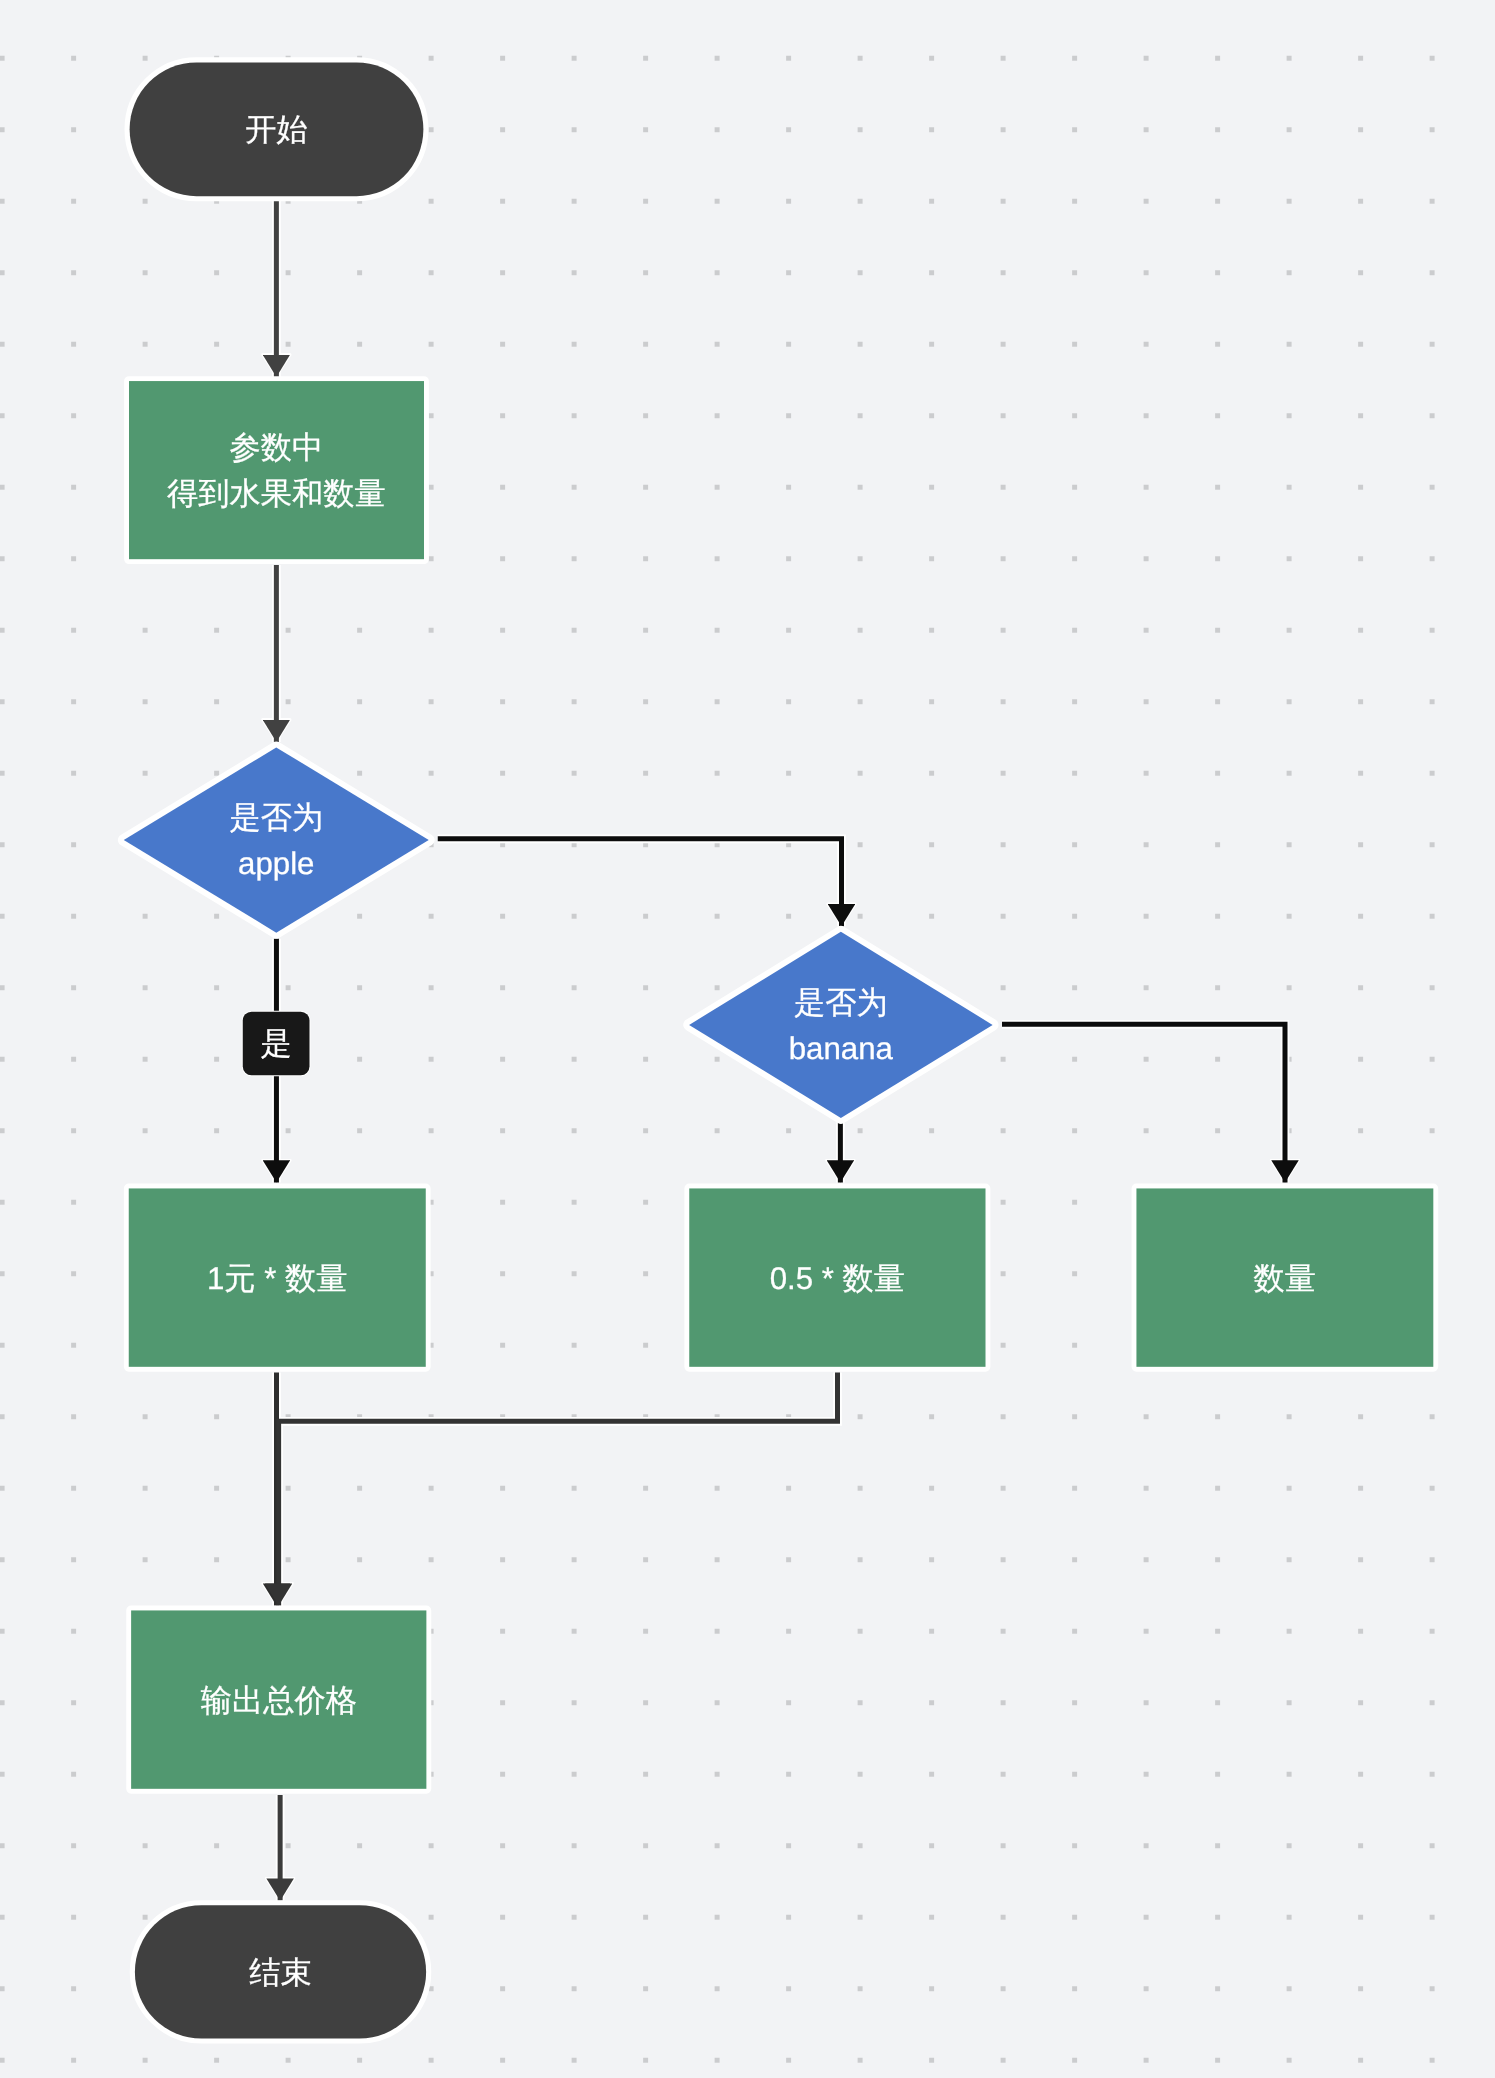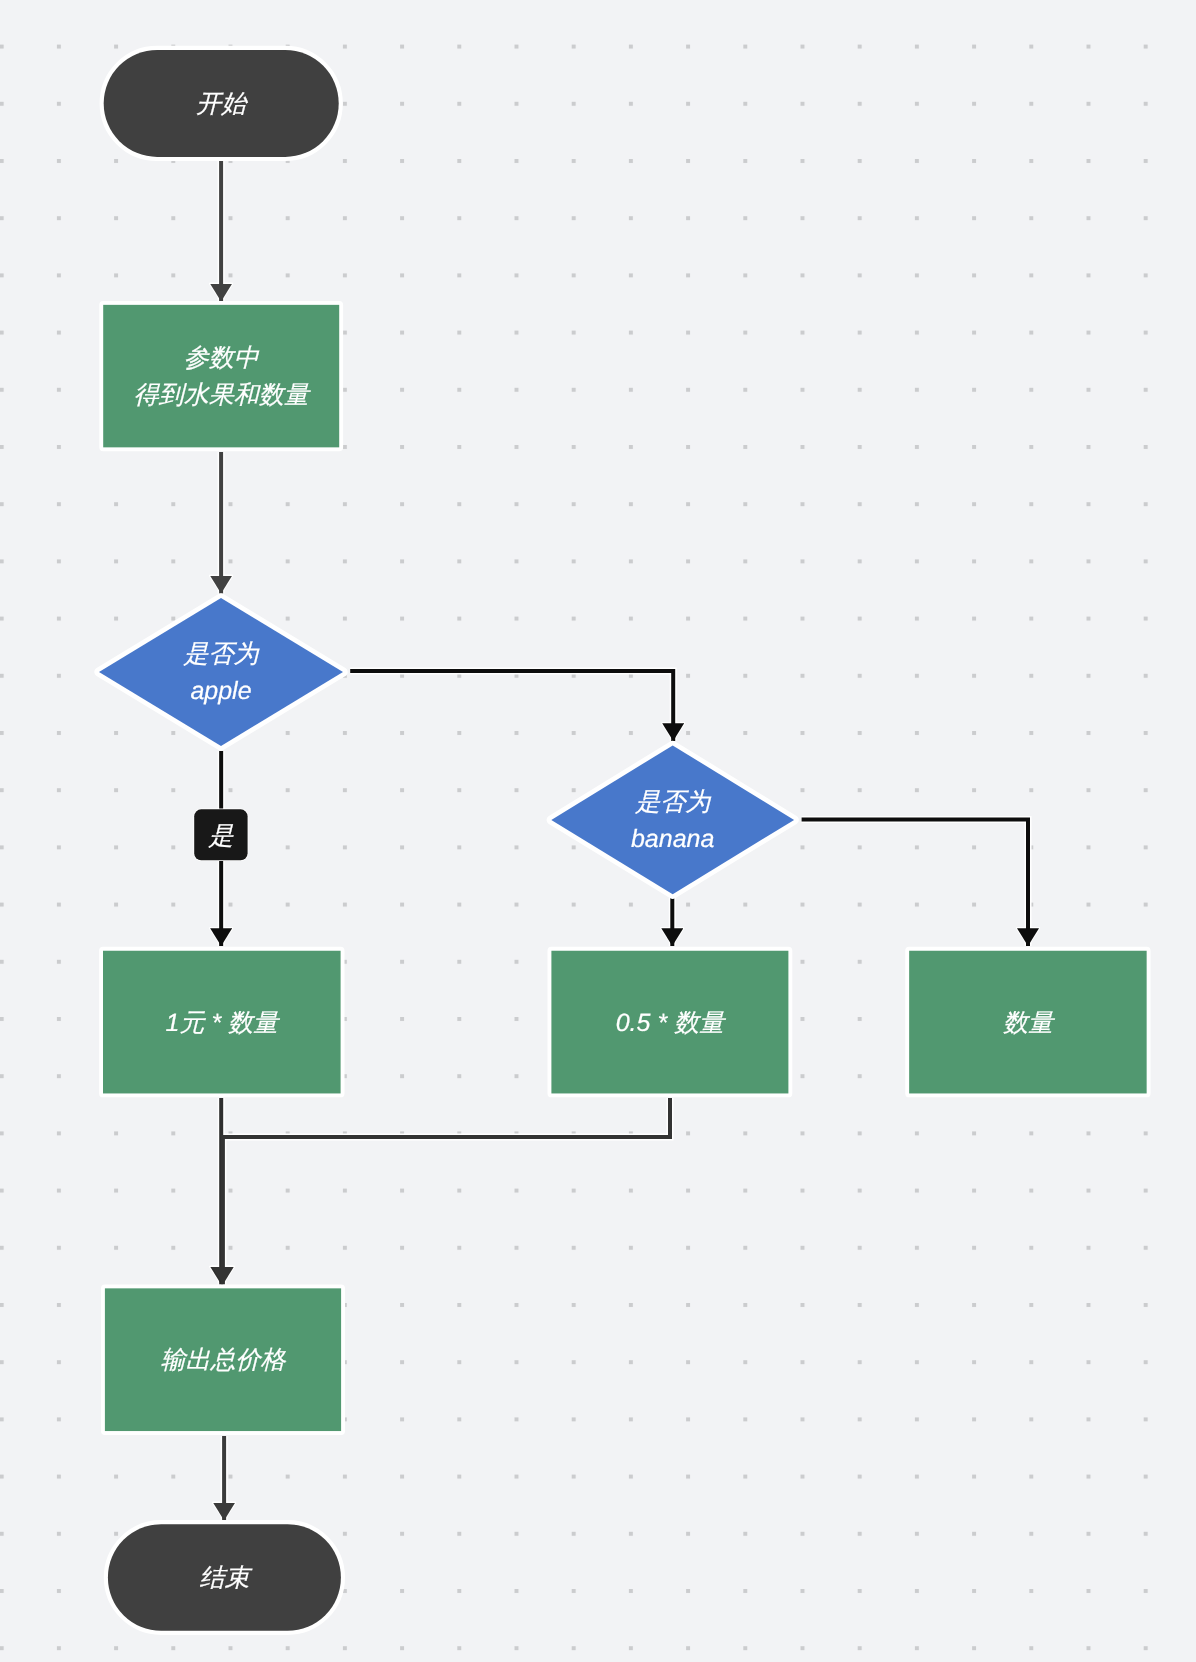--- a/index.html
+++ b/index.html
@@ -2,21 +2,21 @@
 <html><head>
 <meta charset="utf-8">
 <title>flowchart</title>
 <style>
   html,body{margin:0;padding:0;}
   body{
     width:1196px;height:1662px;overflow:hidden;
     background-color:#f2f3f5;
     font-family:"Liberation Sans", sans-serif;
   }
-  #stage{position:absolute;left:0;top:0;width:1171px;height:1662px;font-style:italic;}
+  #stage{position:absolute;left:0;top:0;width:1171px;height:1662px;}
   svg#chart{position:absolute;left:0;top:0;display:block;}
   .nodetext{
     fill:#ffffff;
     font-family:"Liberation Sans", sans-serif;
     font-weight:400;
     text-anchor:middle;
     white-space:pre;
     -webkit-font-smoothing:antialiased;
     text-rendering:geometricPrecision;
     stroke:#ffffff;

